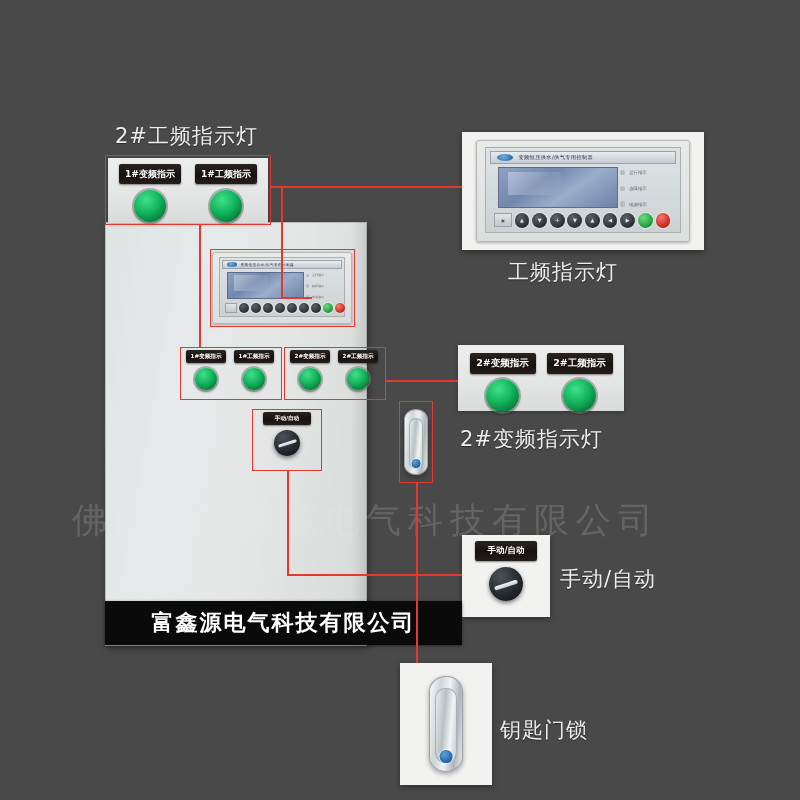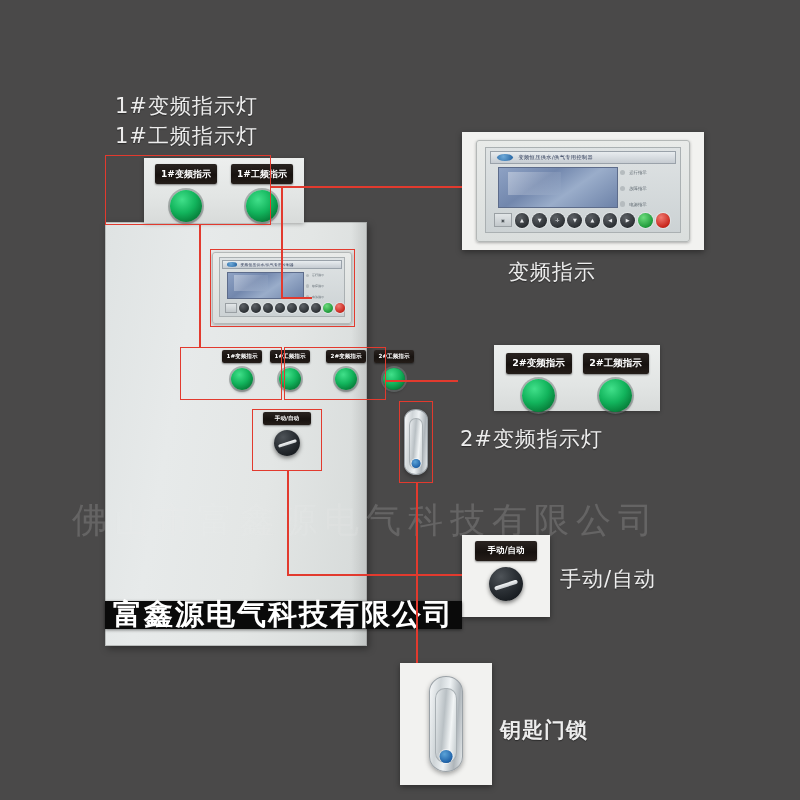--- a/index.html
+++ b/index.html
@@ -117,21 +117,20 @@
     color:#4b5256;font-size:4px;
   }
 
   
   .lightgroup{
     position:absolute;
     background:linear-gradient(180deg,#edefee 0%,#e2e5e4 60%,#d8dbda 100%);
     box-shadow:0 1px 4px rgba(0,0,0,.3);
     display:flex;justify-content:space-around;align-items:flex-start;
     box-sizing:border-box;
-    margin-left:36px;
   }
   .lightgroup.plain{background:transparent;box-shadow:none;}
   .light{display:flex;flex-direction:column;align-items:center;}
   .plate{
     background:linear-gradient(180deg,#2a2421 0%,#17120f 55%,#241d19 100%);
     color:#ffffff;font-weight:700;text-align:center;
     display:flex;align-items:center;justify-content:center;
     white-space:nowrap;border-radius:2px;
     box-shadow:0 1px 2px rgba(0,0,0,.45);
   }
@@ -211,22 +210,21 @@
 </head>
 <body>
 
 <div class="stage">
 
 
   <div class="cabinet"></div>
 
   <div class="watermark">佛山市富鑫源电气科技有限公司</div>
 
-  <div class="cap" style="left:115px;top:92px;">1#变频指示灯</div>
-  <div class="cap" style="left:115px;top:122px;">1#工频指示灯</div>
+  <div class="cap" style="left:115px;top:122px;">2#工频指示灯</div>
 
   <div class="lightgroup" id="grp1" style="left:108px;top:158px;width:160px;height:65px;padding:6px 4px 0;">
     <div class="light">
       <div class="plate" style="width:62px;height:20px;font-size:9px;">1#变频指示</div>
       <div class="lamp" style="width:32px;height:32px;margin-top:6px;"></div>
     </div>
     <div class="light">
       <div class="plate" style="width:62px;height:20px;font-size:9px;">1#工频指示</div>
       <div class="lamp" style="width:32px;height:32px;margin-top:6px;"></div>
     </div>
@@ -263,21 +261,21 @@
           <span class="p-btn">▲</span>
           <span class="p-btn">◀</span>
           <span class="p-btn">▶</span>
           <span class="p-btn green"></span>
           <span class="p-btn red"></span>
         </div>
       </div>
     </div>
   </div>
 
-  <div class="cap" style="left:508px;top:258px;">变频指示</div>
+  <div class="cap" style="left:508px;top:258px;">工频指示灯</div>
 
   <div class="panel" style="left:212px;top:252px;width:140px;height:72px;font-size:7px;">
     <div class="p-inner">
       <div class="p-head">
         <span class="p-logo"></span>
         <span class="p-head-txt" style="font-size:3.6px;">变频恒压供水/供气专用控制器</span>
       </div>
       <div class="p-lcd"></div>
       <div class="p-leds">
         <div class="p-led-row">
@@ -370,23 +368,23 @@
 
   <div class="photo" style="left:400px;top:663px;width:92px;height:122px;">
     <div class="lockgroup plain" style="left:0;top:0;width:92px;height:122px;">
       <div class="lock" style="width:34px;height:96px;">
         <span class="body"></span>
         <span class="keyhole"></span>
       </div>
     </div>
   </div>
 
-  <div class="cap" style="left:500px;top:716px;font-weight:bold;">钥匙门锁</div>
-
-  <div class="nameplate" style="left:105px;top:601px;width:357px;height:28px;font-size:29px;">富鑫源电气科技有限公司</div>
+  <div class="cap" style="left:500px;top:716px;">钥匙门锁</div>
+
+  <div class="nameplate" style="left:105px;top:601px;width:357px;height:44px;font-size:22px;">富鑫源电气科技有限公司</div>
 
   <div class="rbox" style="left:105px;top:155px;width:166px;height:70px;"></div>
 
   <div class="rline h" style="left:271px;top:186px;width:191px;"></div>
 
   <div class="rline v" style="left:281px;top:186px;height:112px;"></div>
 
   <div class="rline h" style="left:281px;top:297px;width:31px;"></div>
 
   <div class="rbox" style="left:210px;top:249px;width:145px;height:78px;"></div>

